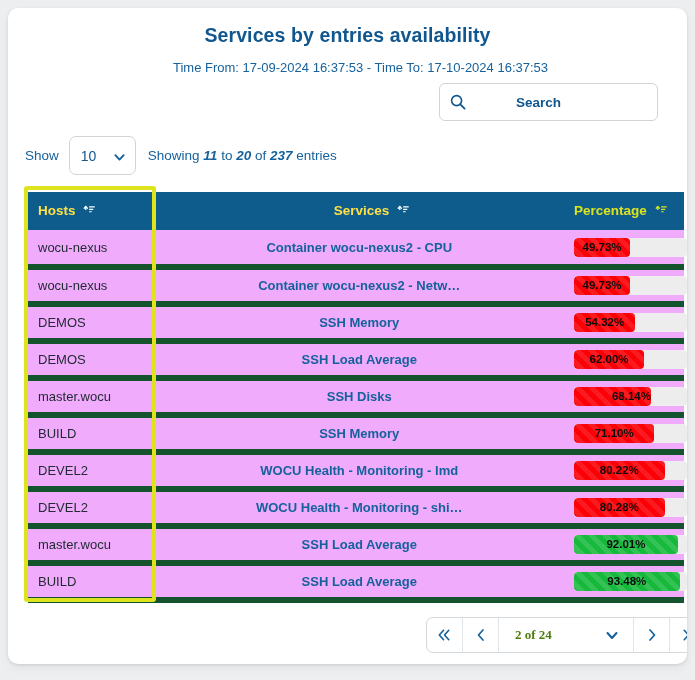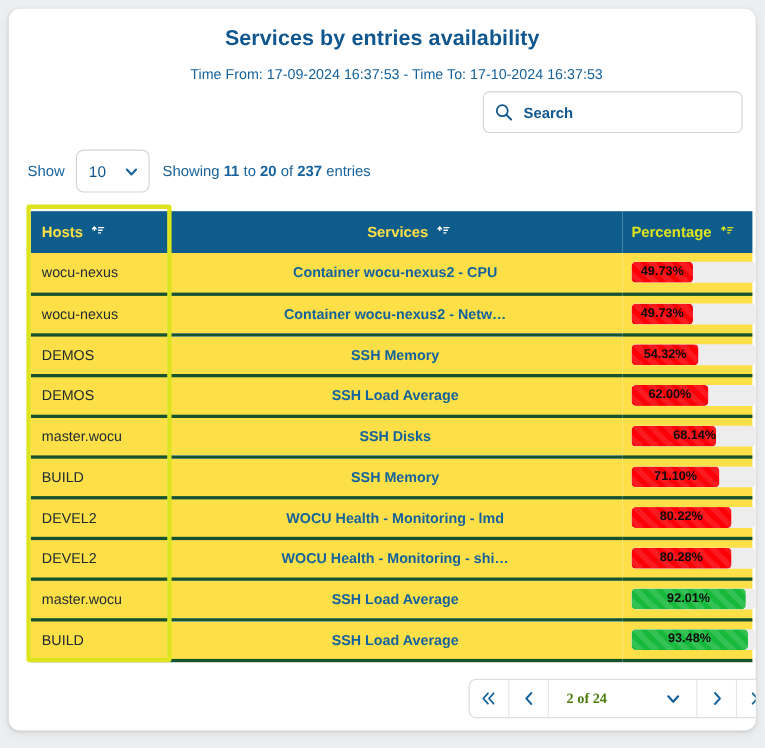--- a/index.html
+++ b/index.html
@@ -35,25 +35,26 @@
   }
   .subtitle {
     position: absolute; left: 0; top: 52px; width: 679px;
     text-align: center;
     font-size: 13px; color: #17629c; padding-left: 26px;
   }
 
   
   .search-box {
     position: absolute; left: 431px; top: 75px;
-    width: 236px; height: 38px;
+    width: 219px; height: 38px;
     border: 1px solid #cfd4d8; border-radius: 6px;
     background: #fff;
     display: flex; align-items: center;
     padding: 0 10px;
+    gap: 40px;
   }
   .search-icon { display: block; width: 16px; height: 16px; margin-right: 10px; flex: 0 0 auto; }
   .search-input {
     border: none; outline: none; background: transparent;
     font-family: "Liberation Sans", sans-serif;
     font-size: 13.5px; font-weight: bold; color: #10568f;
     width: 100%; height: 100%;
     padding: 0;
   }
   .search-input::placeholder { color: #10568f; opacity: 1; font-weight: bold; }
@@ -72,21 +73,21 @@
     display: flex; align-items: center;
     padding-left: 11px;
     cursor: pointer;
   }
   .show-select-value { font-size: 14px; color: #10568f; }
   .chev { position: absolute; right: 9px; top: 50%; transform: translateY(-50%); width: 13px; height: 13px; }
   .showing-text {
     margin-left: 12px;
     font-size: 13.5px; color: #17629c;
   }
-  .showing-text b { font-weight: bold; }
+  .showing-text b { font-weight: bold; font-style: italic; }
 
   
   .highlight {
     position: absolute;
     left: 16px; top: 178px;
     width: 132px; height: 416px;
     border: 4px solid #dde31d;
     border-radius: 3px;
     pointer-events: none;
     z-index: 5;
@@ -108,23 +109,23 @@
   }
   th.col-hosts { width: 124px; text-align: left; }
   th.col-services { width: 414px; text-align: center; padding-left: 36px; }
   th.col-pct { width: 118px; text-align: left; padding-left: 8px; color: #dde31d; }
   .sorticon { display: inline-block; vertical-align: -2px; margin-left: 4px; }
 
   tbody td {
     height: 37px;
     font-size: 13px;
     padding: 0 10px;
-    border-bottom: 3px solid #14532d;
+    border-bottom: 6px solid #14532d;
     vertical-align: middle;
-    background: #fde047;
+    background: #f0abfc;
   }
   td.c-host { color: #222b33; text-align: left; border-right: 1px solid #e2e4e6; }
   td.c-svc {
     color: #15619c; font-weight: bold; text-align: center;
     overflow: hidden; white-space: nowrap; text-overflow: ellipsis;
   }
   td.c-pct { padding: 0 4px 0 8px; }
 
   .bar-track {
     position: relative;

